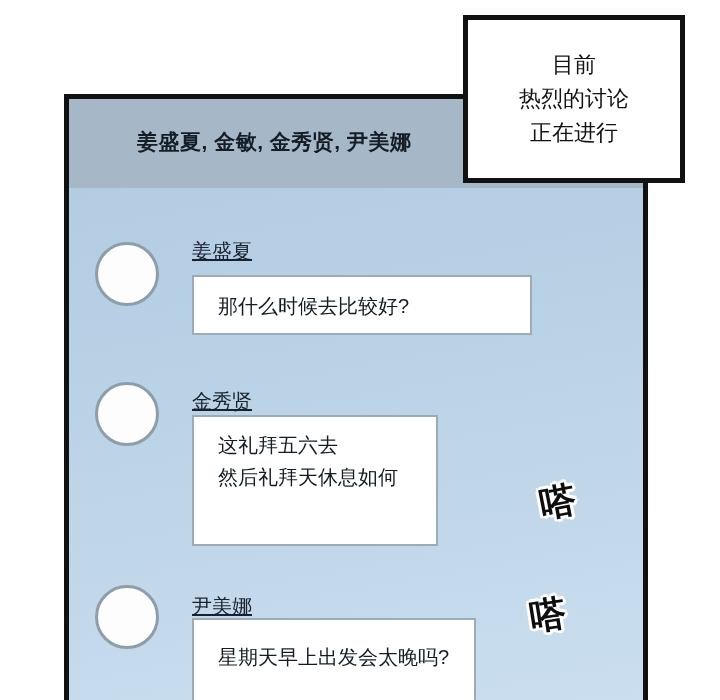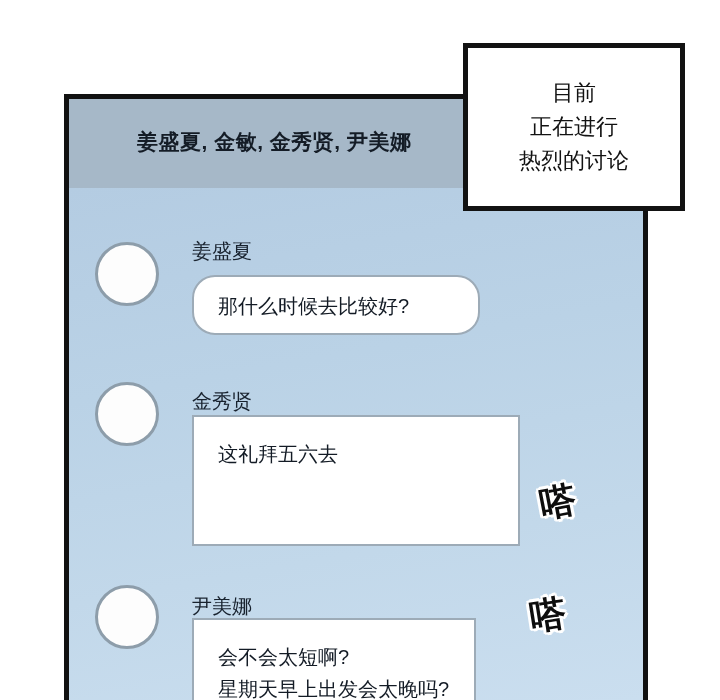--- a/index.html
+++ b/index.html
@@ -75,47 +75,48 @@
     background: #fdfdfd;
     border: 3px solid #8d9daa;
     box-sizing: border-box;
   }
   .msg-name {
     position: absolute;
     left: 123px;
     font-size: 20px;
     color: #18222e;
     white-space: nowrap;
+    text-decoration: underline;
   }
   .bubble {
     position: absolute;
     left: 123px;
     background: #ffffff;
     border: 2px solid #9dabb7;
     box-sizing: border-box;
     padding: 16px 22px 16px 24px;
   }
   .bubble-line {
     font-size: 20px;
     line-height: 32px;
     color: #131b25;
     white-space: nowrap;
   }
 
   
   #msg-0 { top: 50px; }
   #msg-0 .avatar { top: 4px; }
   #msg-0 .msg-name { top: 0px; }
-  #msg-0 .bubble { top: 37px; width: 288px; height: 60px; padding-top: 13px; border-radius: 23px; }
+  #msg-0 .bubble { top: 37px; width: 340px; height: 60px; padding-top: 13px; }
 
   
   #msg-1 { top: 190px; }
   #msg-1 .avatar { top: 4px; }
   #msg-1 .msg-name { top: 10px; }
-  #msg-1 .bubble { top: 37px; width: 328px; height: 131px; padding-top: 21px; }
+  #msg-1 .bubble { top: 37px; width: 246px; height: 131px; padding-top: 12px; }
 
   
   #msg-2 { top: 393px; }
   #msg-2 .avatar { top: 4px; }
   #msg-2 .msg-name { top: 12px; }
   #msg-2 .bubble { top: 37px; width: 284px; height: 131px; padding-top: 21px; }
 
   
   .sfx {
     position: absolute;
@@ -139,21 +140,20 @@
     width: 222px;
     height: 168px;
     background: #ffffff;
     border: 5px solid #121212;
     box-sizing: border-box;
     display: flex;
     flex-direction: column;
     align-items: center;
     justify-content: center;
     z-index: 20;
-    margin-top: 28px;
   }
   .caption-line {
     font-size: 22px;
     line-height: 34px;
     color: #121212;
     white-space: nowrap;
     text-align: center;
   }
 </style>
 </head>
@@ -173,35 +173,35 @@
       <div class="bubble">
         <div class="bubble-line">那什么时候去比较好?</div>
       </div>
     </div>
 
     <div class="msg-row" id="msg-1">
       <div class="avatar"></div>
       <div class="msg-name">金秀贤</div>
       <div class="bubble">
         <div class="bubble-line">这礼拜五六去</div>
+        <div class="bubble-line">然后礼拜天休息如何</div>
       </div>
     </div>
 
     <div class="msg-row" id="msg-2">
       <div class="avatar"></div>
       <div class="msg-name">尹美娜</div>
       <div class="bubble">
-        <div class="bubble-line">会不会太短啊?</div>
         <div class="bubble-line">星期天早上出发会太晚吗?</div>
       </div>
     </div>
 
     <div class="sfx" id="sfx-0">嗒</div>
     <div class="sfx" id="sfx-1">嗒</div>
 
   </div>
 </div>
 
 <div id="caption-box">
   <div class="caption-line">目前</div>
+  <div class="caption-line">热烈的讨论</div>
   <div class="caption-line">正在进行</div>
-  <div class="caption-line">热烈的讨论</div>
 </div>
 
 </body></html>

